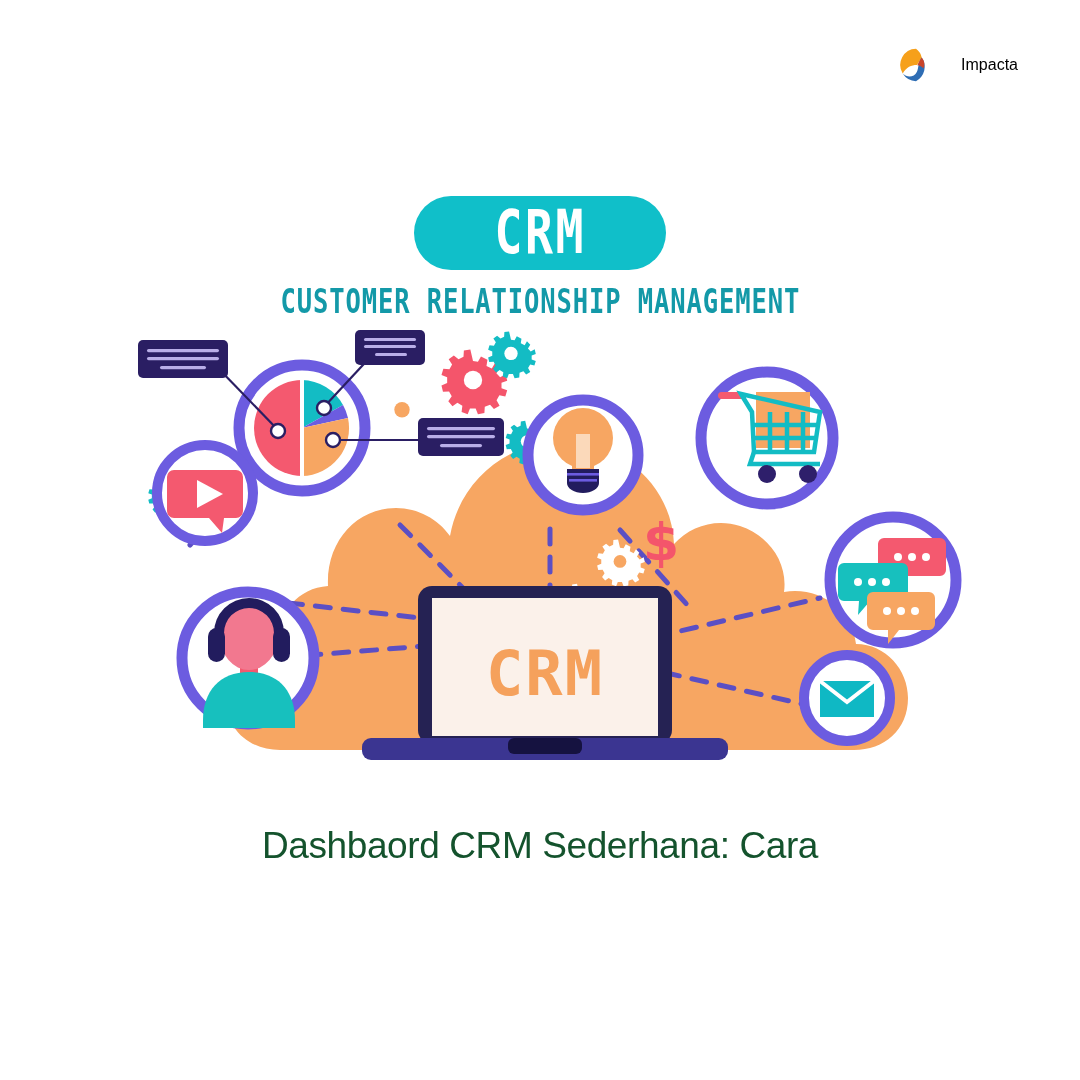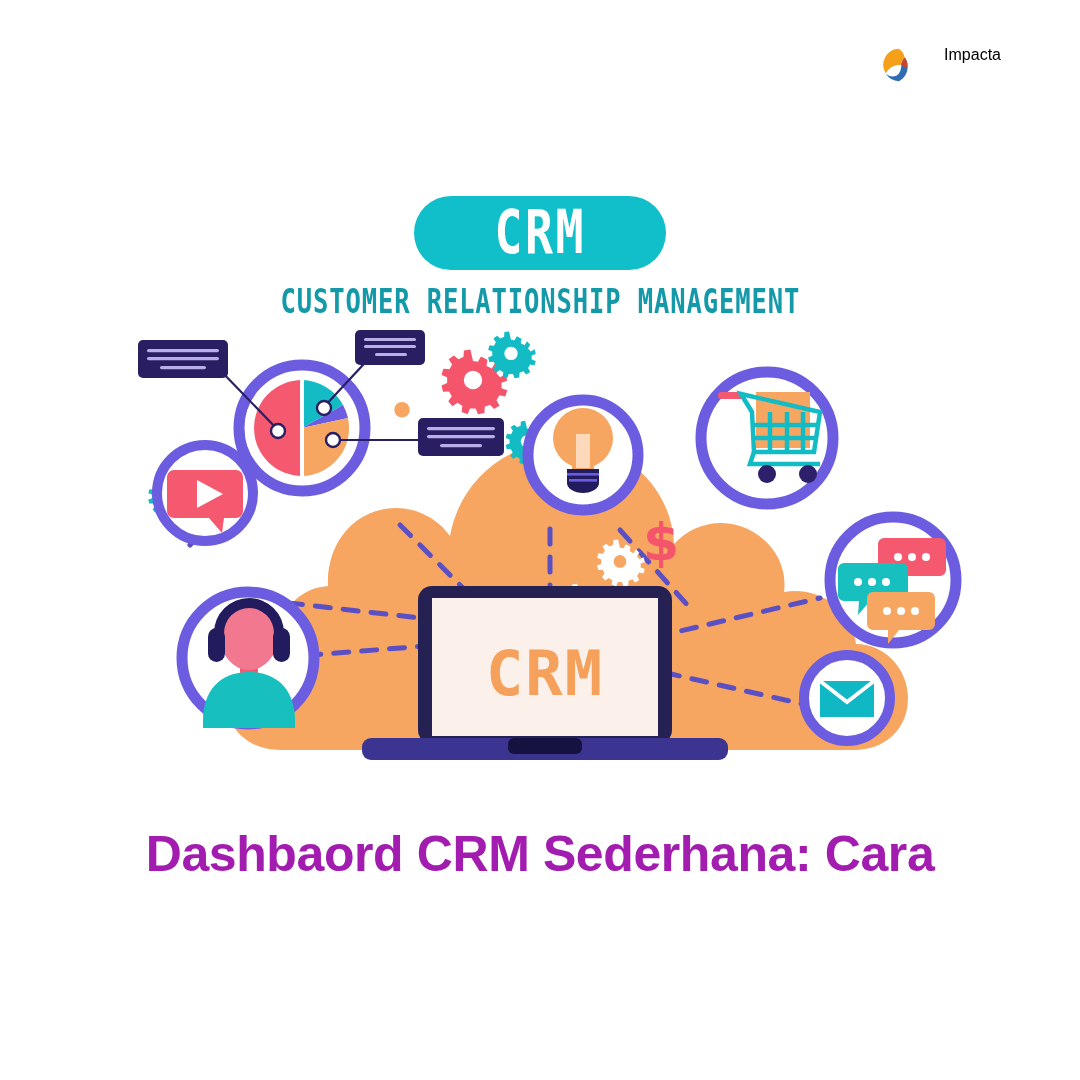--- a/index.html
+++ b/index.html
@@ -6,22 +6,22 @@
   html,body { width:1080px; height:1080px; }
   body {
     background:#ffffff;
     font-family:"Liberation Sans", sans-serif;
     overflow:hidden;
     position:relative;
   }
 
   
   #brand {
-    position:absolute; top:46px; right:79px;
-    display:flex; align-items:flex-start; gap:26px;
+    position:absolute; top:46px; right:62px;
+    display:flex; align-items:center; gap:26px;
   }
   #brand-mark { width:38px; height:38px; display:block; }
 
   
   #crm-heading {
     position:absolute; top:196px; left:0; right:0;
     display:flex; flex-direction:column; align-items:center;
   }
   #crm-pill {
     background:#10bfc9;
@@ -48,22 +48,22 @@
   #illustration {
     position:absolute; top:330px; left:130px;
     width:840px; height:450px;
   }
   #illustration svg { display:block; width:840px; height:450px; }
 
   
   #post-title {
     position:absolute; top:822px; left:90px; right:90px;
     text-align:center;
-    color:#a21caf;
-    font-size:50px; font-weight:bold; line-height:1.28;
+    color:#14532d;
+    font-size:37px; font-weight:normal; line-height:1.28;
     letter-spacing:-0.4px;
   }
 </style>
 </head>
 <body>
 
 <div id="brand">
   <svg id="brand-mark" viewBox="0 0 40 40">
     <path d="M20 3 A17 17 0 0 0 6 29 C10 22 15 20 21 20 L26 12 A16 16 0 0 0 20 3 Z" fill="#F6A01A"></path>
     <path d="M26 12 A17 17 0 0 1 20 37 A17 17 0 0 1 6 29 C11 34 18 33 21 27 C23 23 22 17 26 12 Z" fill="#2E6DB4"></path>

